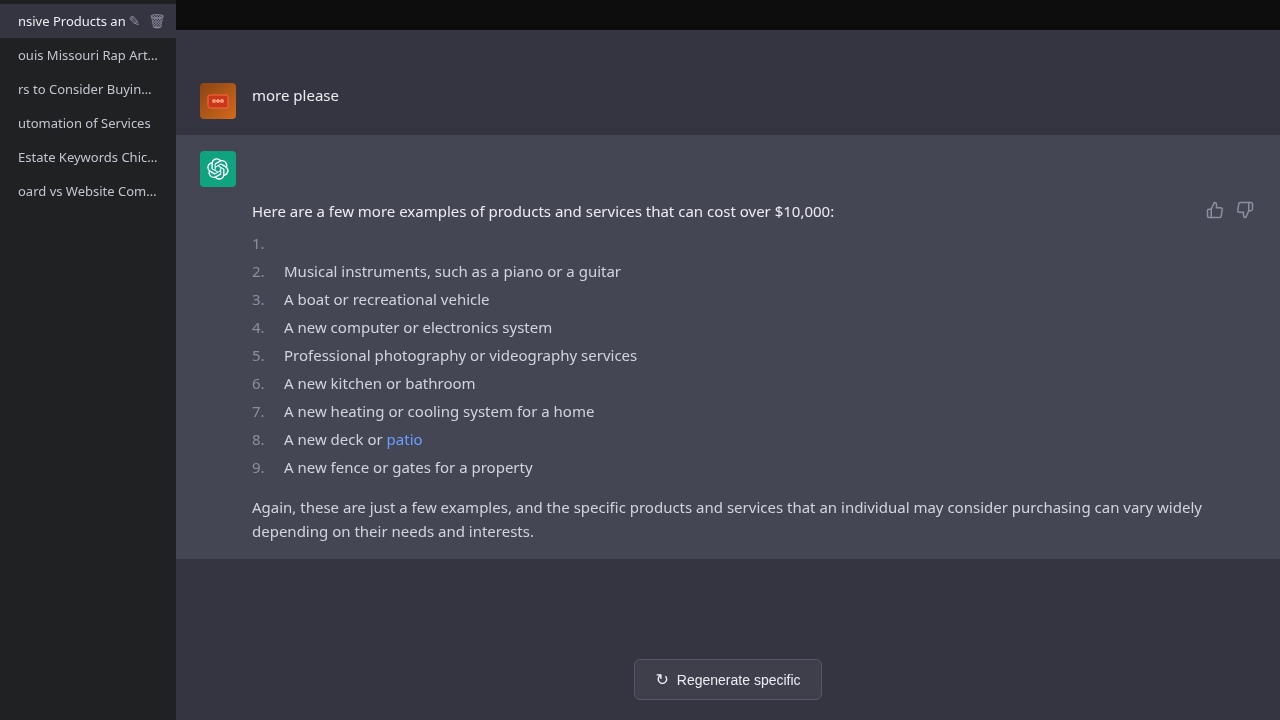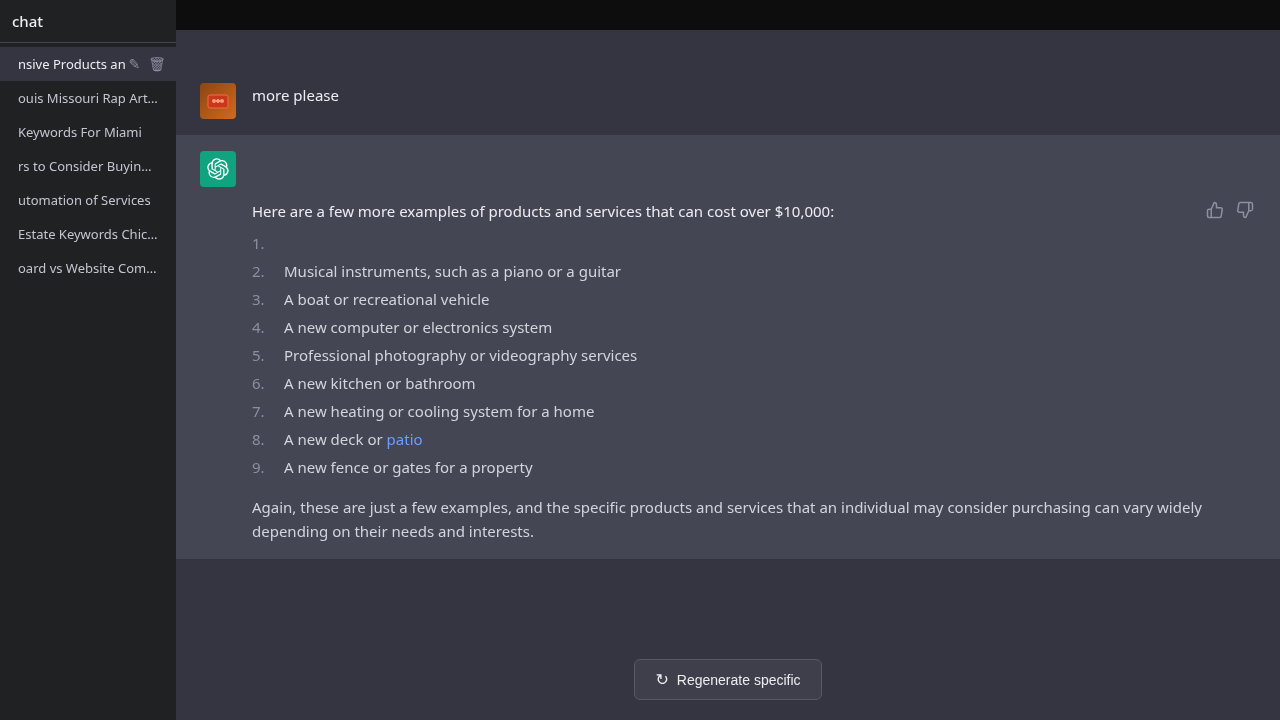--- a/index.html
+++ b/index.html
@@ -245,38 +245,32 @@
       display: flex;
       align-items: center;
       justify-content: center;
       font-size: 20px;
     }
   </style>
 </head>
 <body>
 
 <div id="sidebar">
-  <div class="sidebar-header">
-    <span class="sidebar-title">chat</span>
-  </div>
 
   <div class="sidebar-conversations">
 
     <div class="sidebar-item active">
       <span>nsive Products an</span>
       <div class="item-actions">
         <button class="item-action-btn">✎</button>
         <button class="item-action-btn">🗑</button>
       </div>
     </div>
     <div class="sidebar-item">
       <span>ouis Missouri Rap Artists</span>
-    </div>
-    <div class="sidebar-item">
-      <span>Keywords For Miami</span>
     </div>
     <div class="sidebar-item">
       <span>rs to Consider Buying S</span>
     </div>
     <div class="sidebar-item">
       <span>utomation of Services</span>
     </div>
     <div class="sidebar-item">
       <span>Estate Keywords Chicag</span>
     </div>

